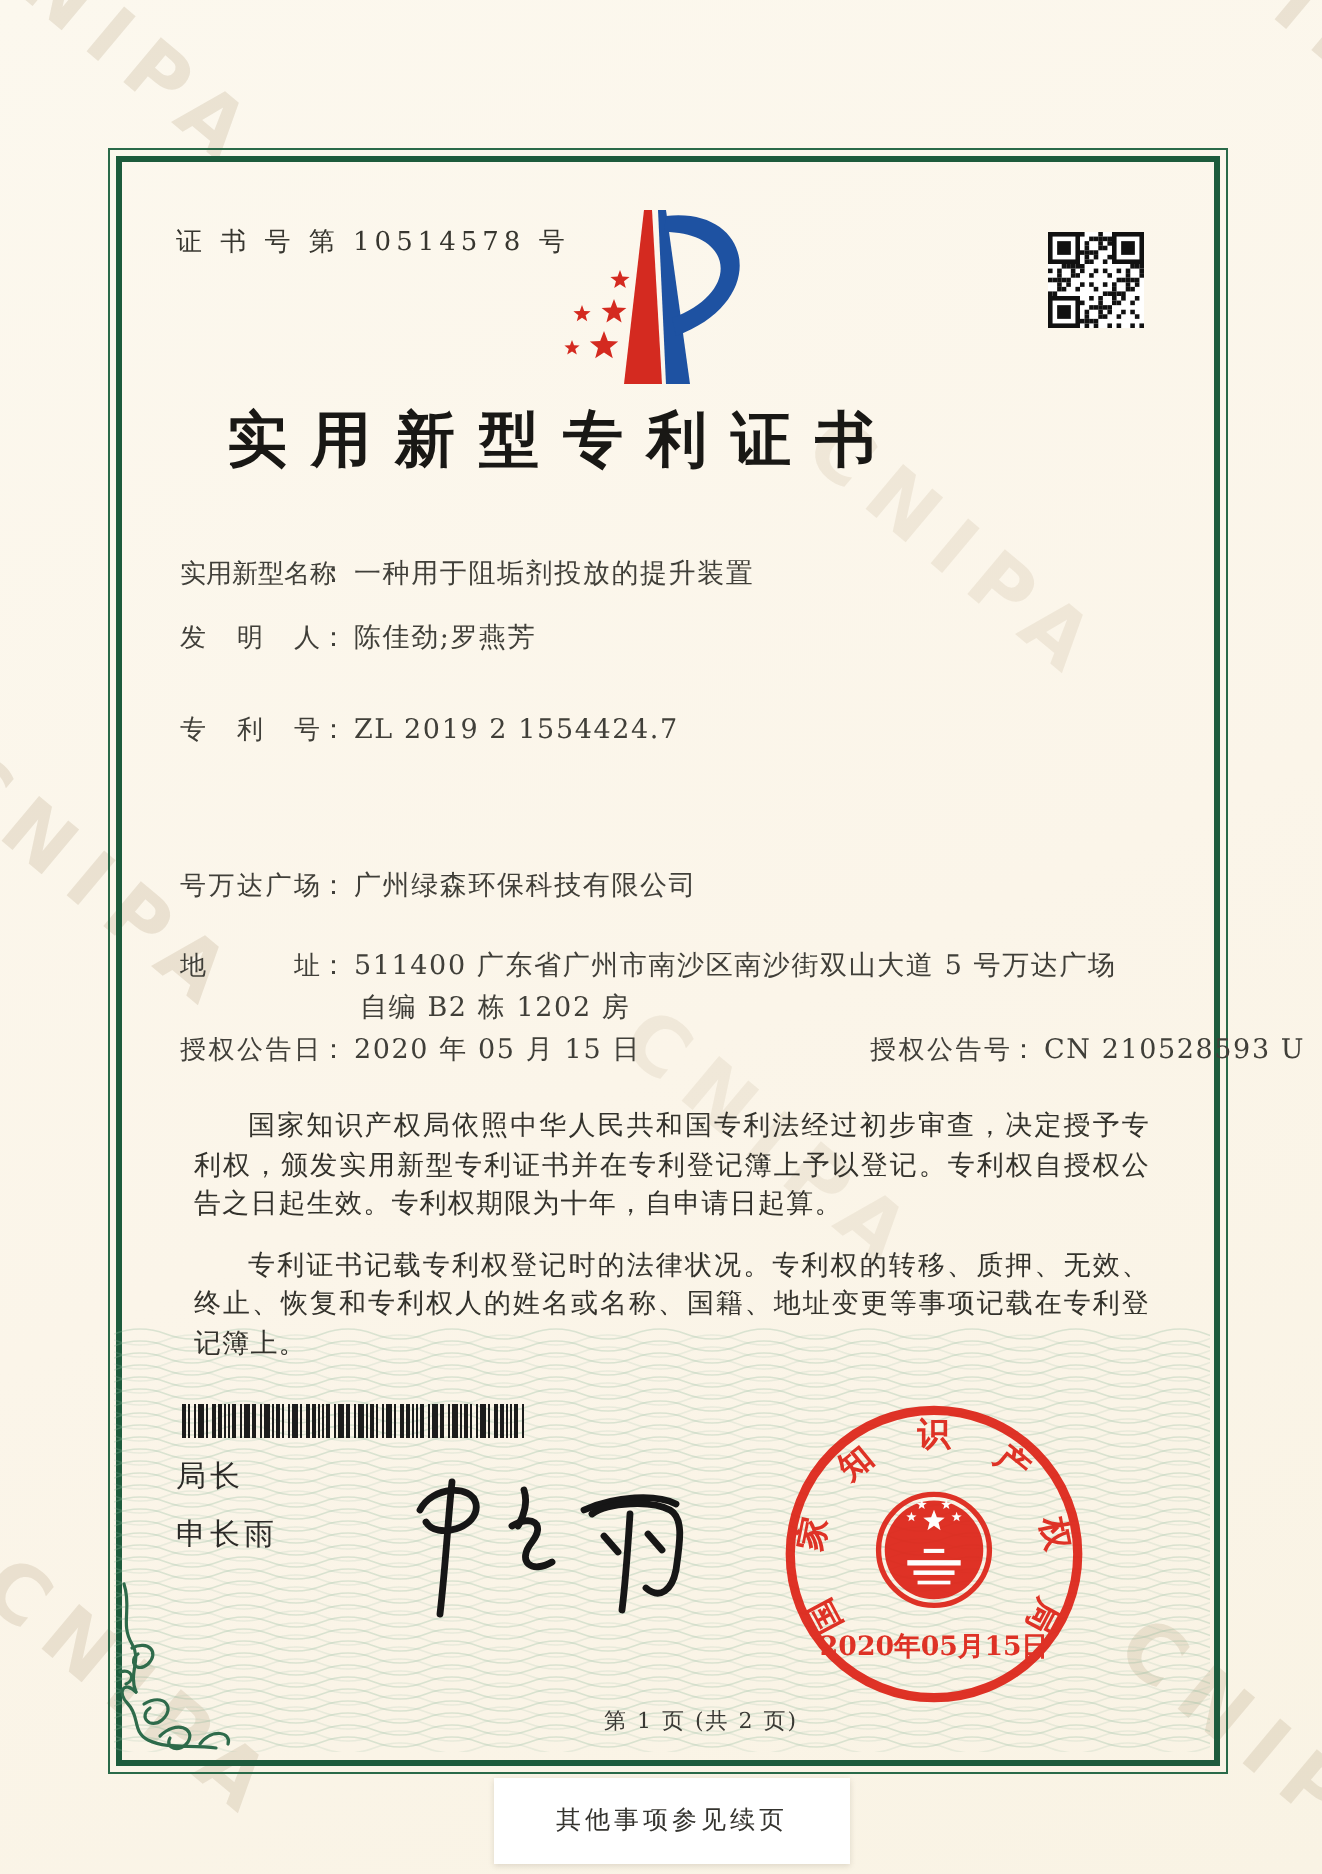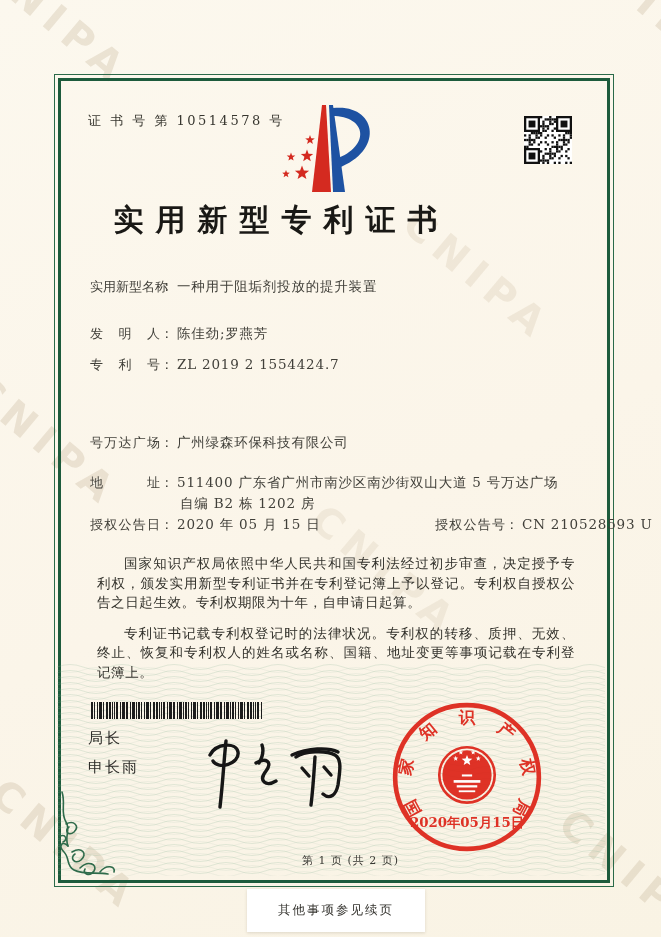--- a/index.html
+++ b/index.html
@@ -17,21 +17,21 @@
          border:3px solid #1d5b3c;outline:1px solid #2a6a49;outline-offset:3px;}
   .cert-no{position:absolute;left:88px;top:112px;font-size:13px;letter-spacing:2.5px;color:#37362f;}
   .qr{position:absolute;left:524px;top:116px;width:48px;height:48px;}
   .logo{position:absolute;left:276px;top:102px;width:120px;height:95px;}
   .title{position:absolute;left:0;top:200px;width:551px;margin:0;text-align:center;
          font-size:30px;font-weight:700;letter-spacing:12px;text-indent:12px;color:#191815;}
   .row{position:absolute;left:90px;font-size:13.5px;white-space:nowrap;color:#403f39;}
   .lbl{display:inline-block;width:70px;font-size:13px;text-align:justify;text-align-last:justify;vertical-align:bottom;}
   .colon{display:inline-block;width:14px;}
   .val{margin-left:3px;letter-spacing:0.8px;}
-  .r0{top:278px;} .r1{top:325px;} .r2{top:356px;} .r3{top:395px;} .r4{top:434px;}
+  .r0{top:278px;} .r1{top:310px;} .r2{top:356px;} .r3{top:395px;} .r4{top:434px;}
   .r5{top:474px;} .r5b{top:495px;left:177px;} .r6{top:516px;}
   .grant2{position:absolute;left:345px;top:0;}
   .paras{position:absolute;left:86px;top:543px;width:500px;font-size:13.5px;line-height:19.5px;
          text-align:justify;color:#33322c;letter-spacing:0.6px;}
   .paras p{margin:11px;text-indent:2em;}
   .guilloche{position:absolute;left:57px;top:664px;width:548px;height:212px;}
   .barcode{position:absolute;left:90px;top:702px;width:176px;height:17px;}
   .flourish{position:absolute;left:56px;top:790px;width:92px;height:88px;}
   .signer{position:absolute;left:88px;top:724px;font-family:"DejaVu Sans","Liberation Sans",sans-serif;
           font-size:15px;color:#2c2b28;line-height:29px;letter-spacing:2px;}

